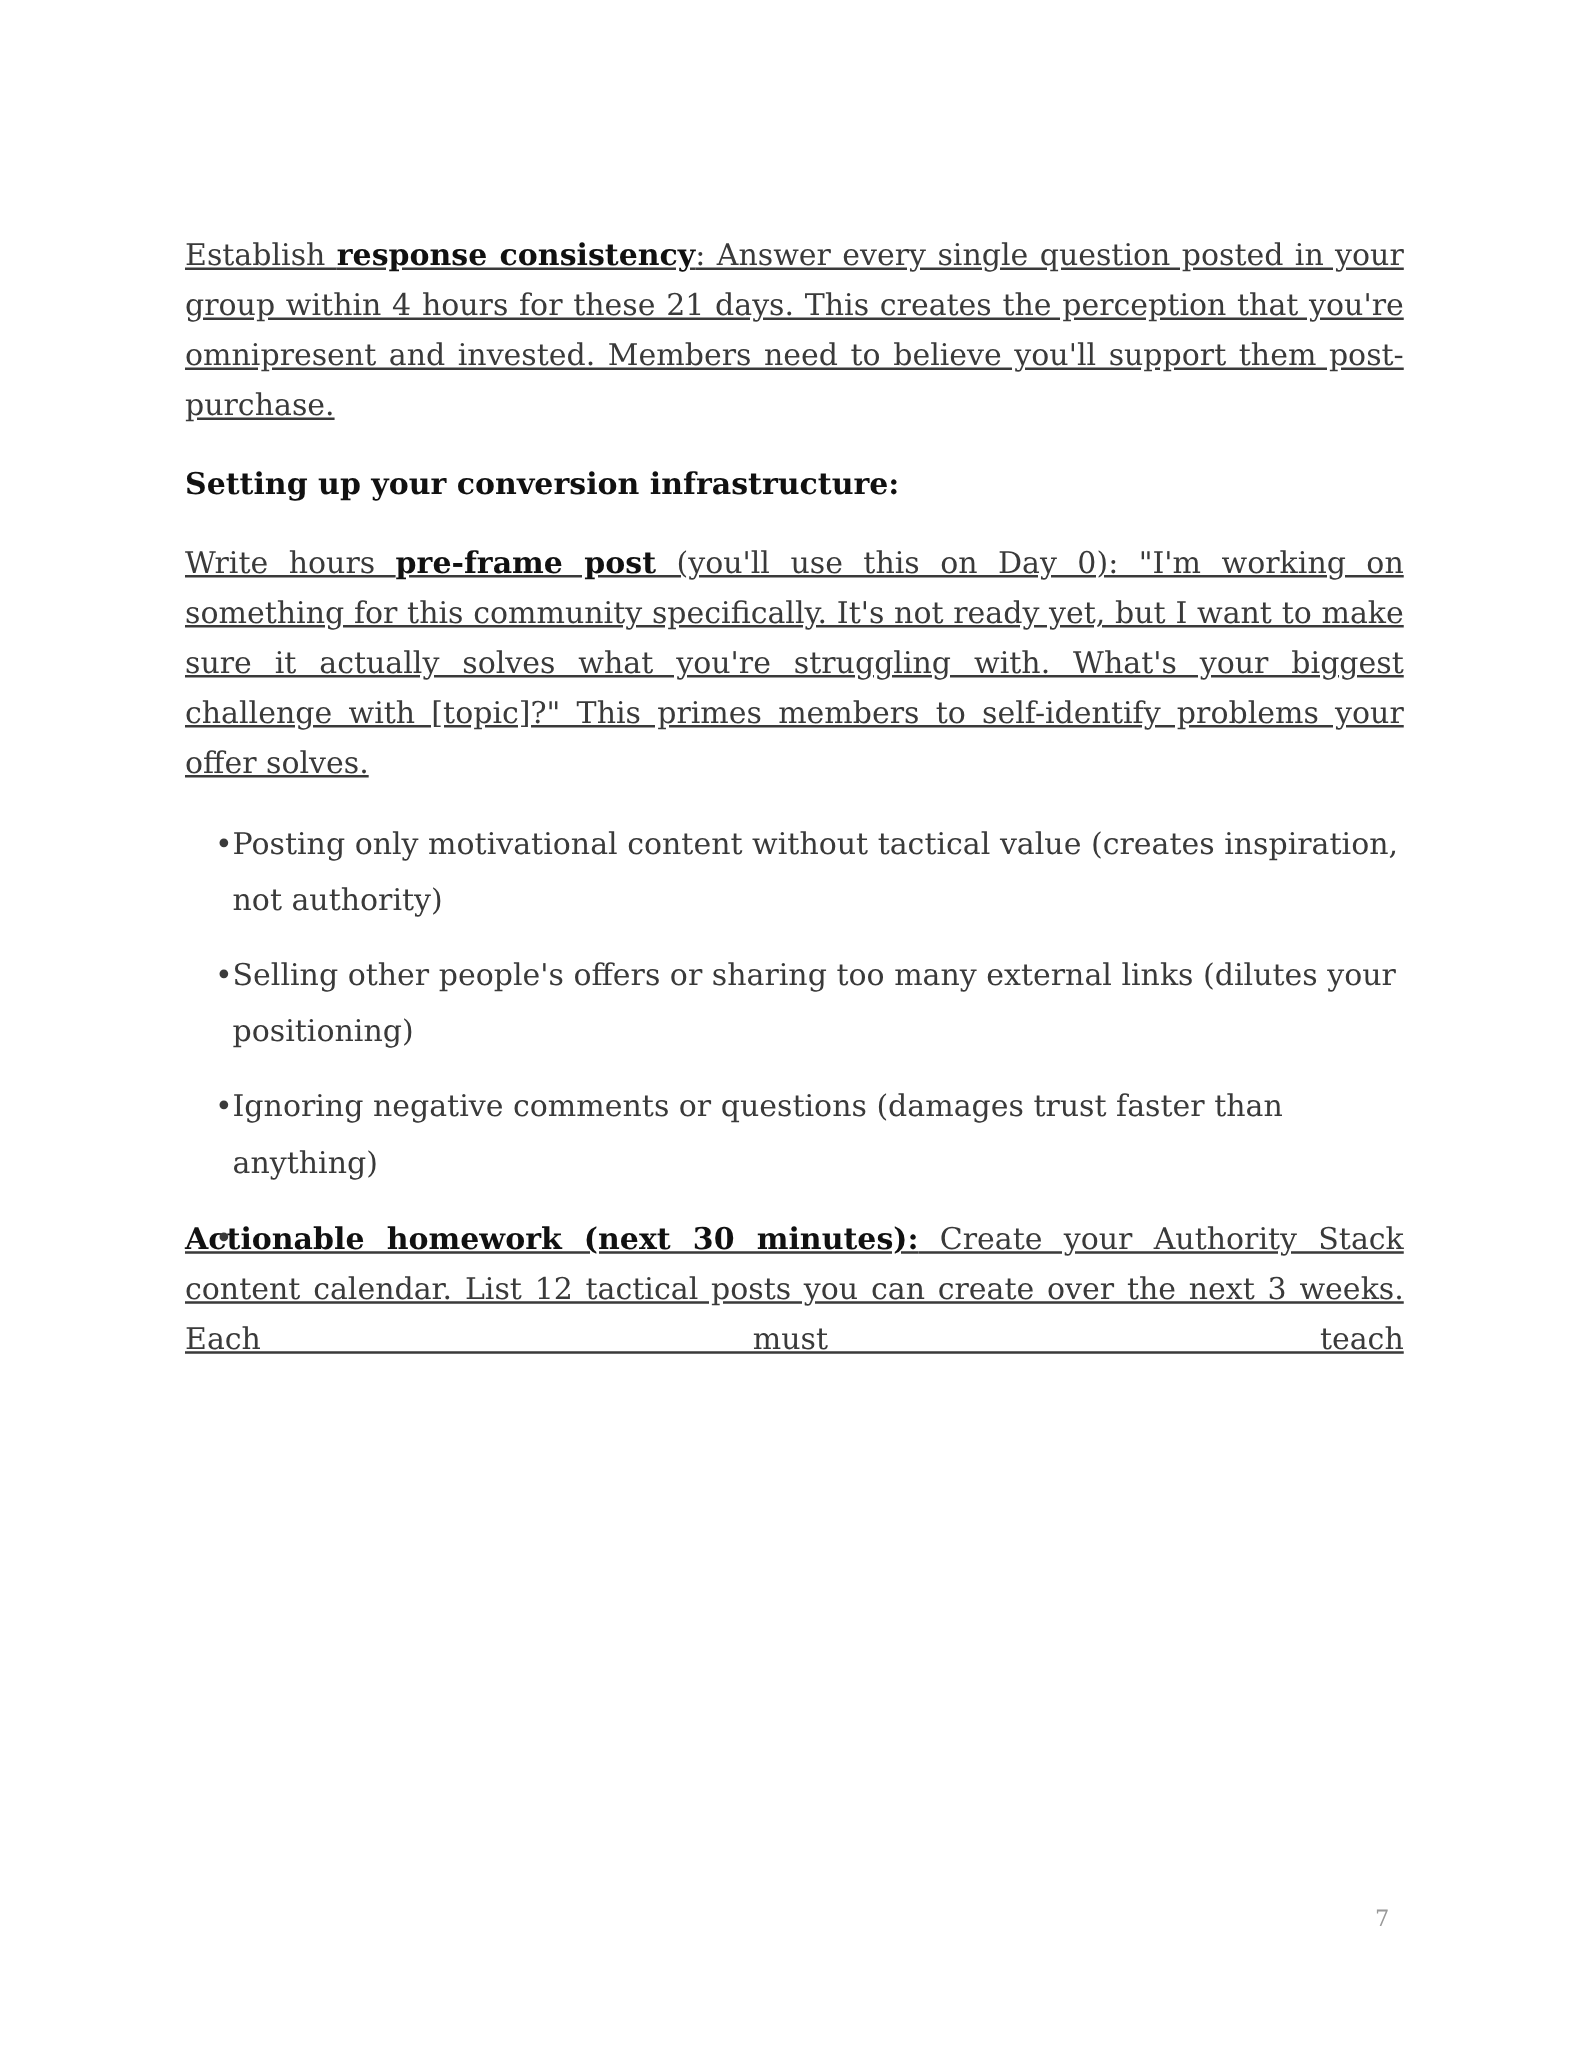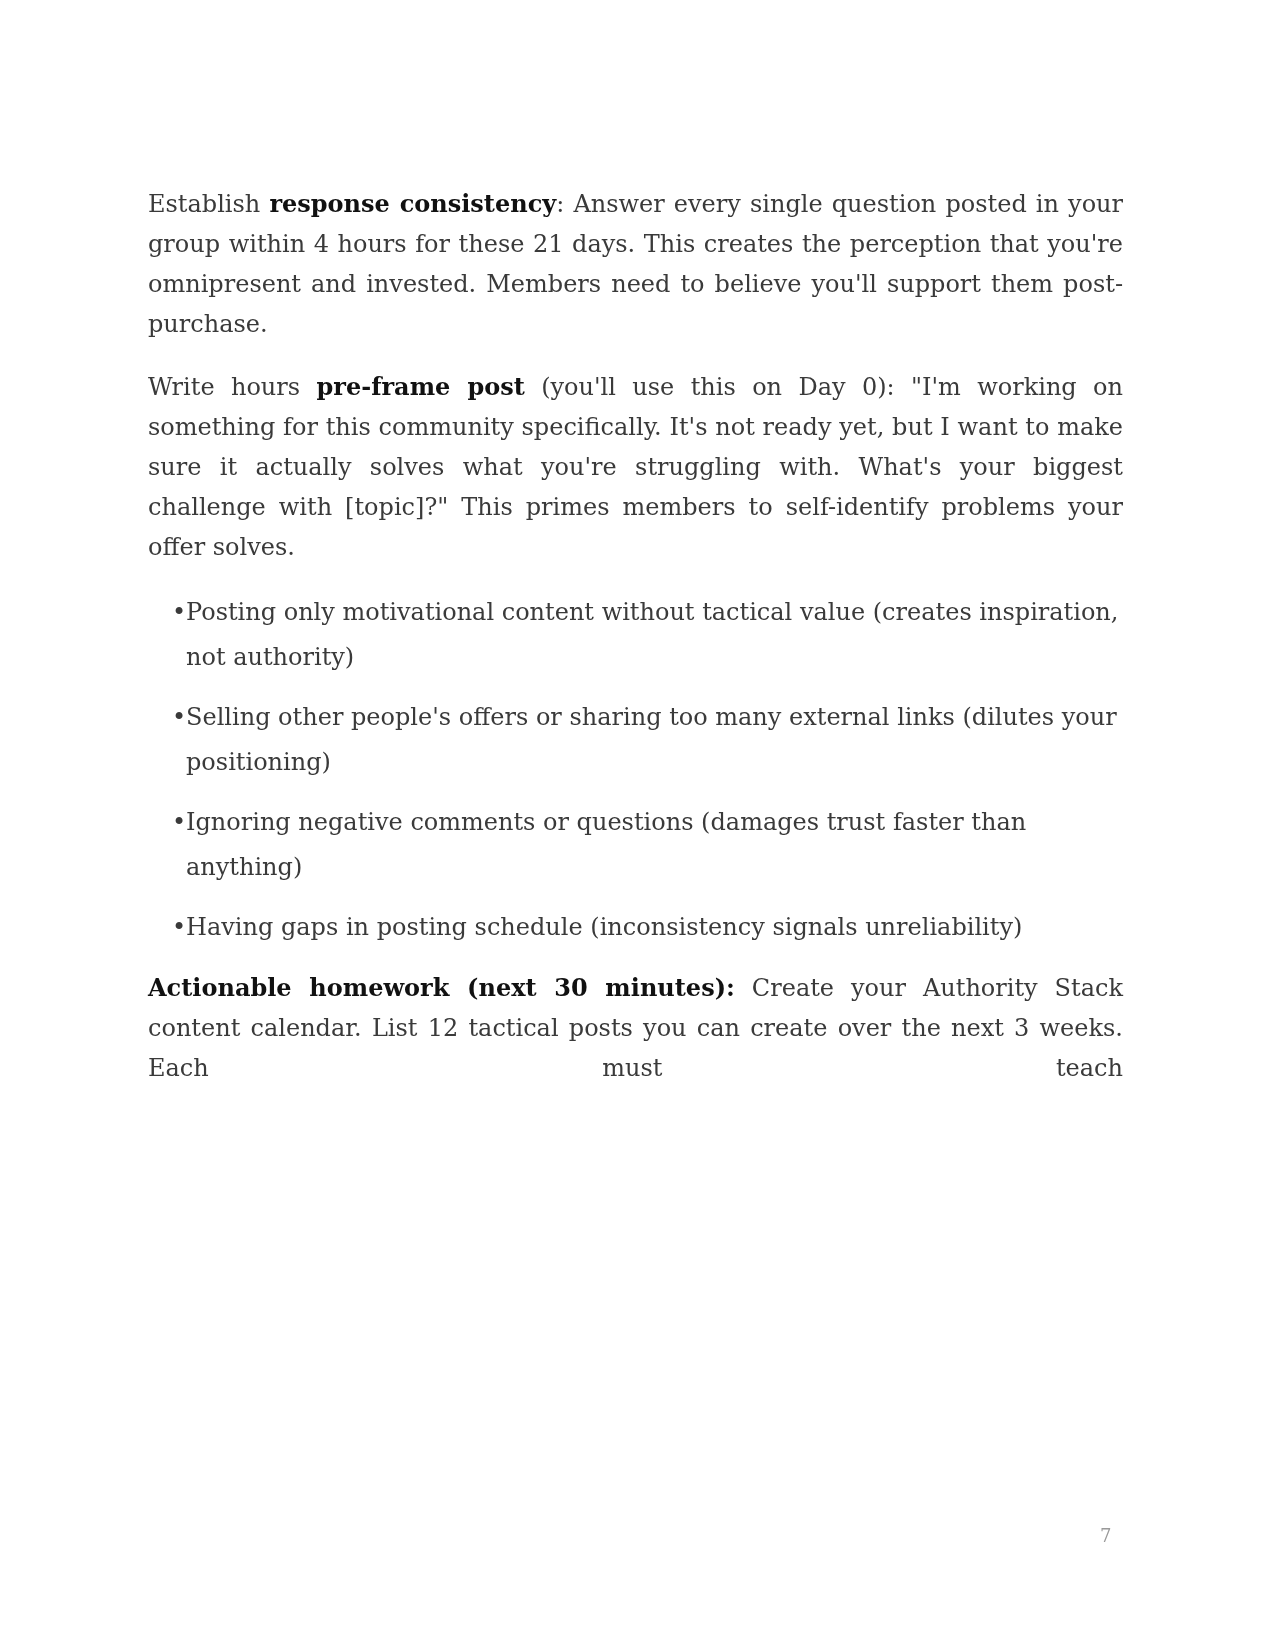--- a/index.html
+++ b/index.html
@@ -2,47 +2,48 @@
 <html><head>
 <meta charset="utf-8">
 <style>
   html, body { margin: 0; padding: 0; background: #ffffff; }
   body { width: 1275px; height: 1650px; position: relative; overflow: hidden; }
   .page {
     position: absolute; left: 148px; top: 184px; width: 975px;
     font-family: "DejaVu Serif", "Liberation Serif", serif;
     color: #3a3a3a; font-size: 24px; line-height: 40px;
   }
-  p { margin: 0 0 23px 0; text-align: justify; }
+  p { margin: 0 0 23px 0; text-align: justify; text-decoration: underline; }
   b { color: #111111; font-weight: bold; }
   .heading { color: #111111; font-weight: bold; margin: 0 0 23px 0; }
   ul { list-style: none; margin: 0 0 18px 0; padding: 0 0 0 26px; }
   ul li { position: relative; padding-left: 12px; line-height: 45px; margin-bottom: 15px; }
   ul li .bullet { position: absolute; left: -2px; top: 0; }
   .page-number {
     position: absolute; left: 1100px; top: 1525px;
     font-family: "DejaVu Serif", "Liberation Serif", serif;
     font-size: 18px; color: #999999;
   }
 </style>
 </head>
 <body>
 
 <div class="page">
   <p><span>Establish </span><b>response consistency</b><span>: Answer every single question posted in your group within 4 hours for these 21 days. This creates the perception that you're omnipresent and invested. Members need to believe you'll support them post-purchase.</span></p>
 
+  <div class="heading">Setting up your conversion infrastructure:</div>
 
 
   <p><span>Write hours </span><b>pre-frame post</b><span> (you'll use this on Day 0): "I'm working on something for this community specifically. It's not ready yet, but I want to make sure it actually solves what you're struggling with. What's your biggest challenge with [topic]?" This primes members to self-identify problems your offer solves.</span></p>
 
 
   <ul>
     <li><span class="bullet">•</span><span>Posting only motivational content without tactical value (creates inspiration, not authority)</span></li>
     <li><span class="bullet">•</span><span>Selling other people's offers or sharing too many external links (dilutes your positioning)</span></li>
     <li><span class="bullet">•</span><span>Ignoring negative comments or questions (damages trust faster than anything)</span></li>
-    <li><span class="bullet">•</span><span>Having gaps in posting schedule (inconsistency signals unreliability)</span></li>
+    <li><span class="bullet">•</span></li>
   </ul>
 
 
   <p style="text-align-last: justify;"><b>Actionable homework (next 30 minutes):</b><span> Create your Authority Stack content calendar. List 12 tactical posts you can create over the next 3 weeks. Each must teach</span></p>
 </div>
 
 <div class="page-number">7</div>
 
 </body></html>

